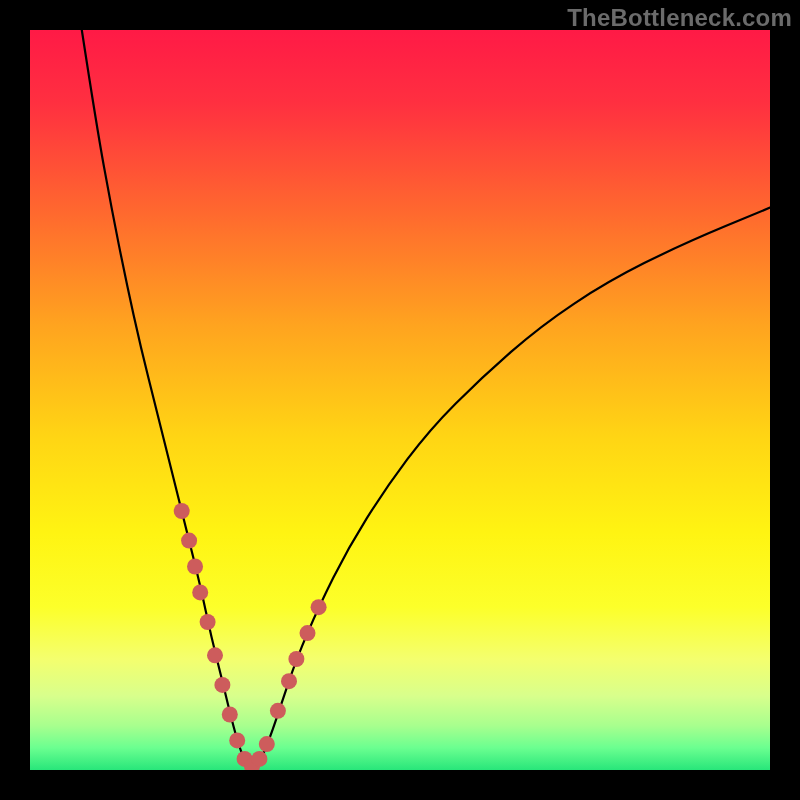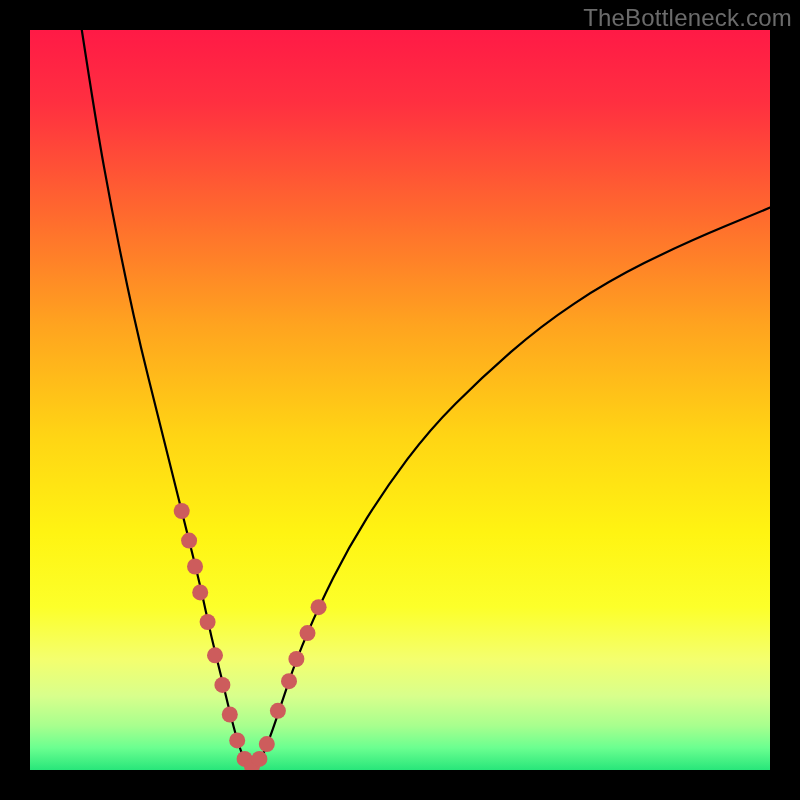--- a/index.html
+++ b/index.html
@@ -44,21 +44,21 @@
     fill: #cd5c5c;
     stroke: #cd5c5c;
     stroke-width: 0;
   }
   .watermark {
     position: absolute;
     top: 4px;
     right: 8px;
     color: #6b6b6b;
     font-size: 24px;
-    font-weight: 400;
+    font-weight: 700;
     letter-spacing: 0.2px;
     user-select: none;
   }
 </style>
 </head>
 <body>
 
 <div class="frame">
 
   <div class="plot-area">

